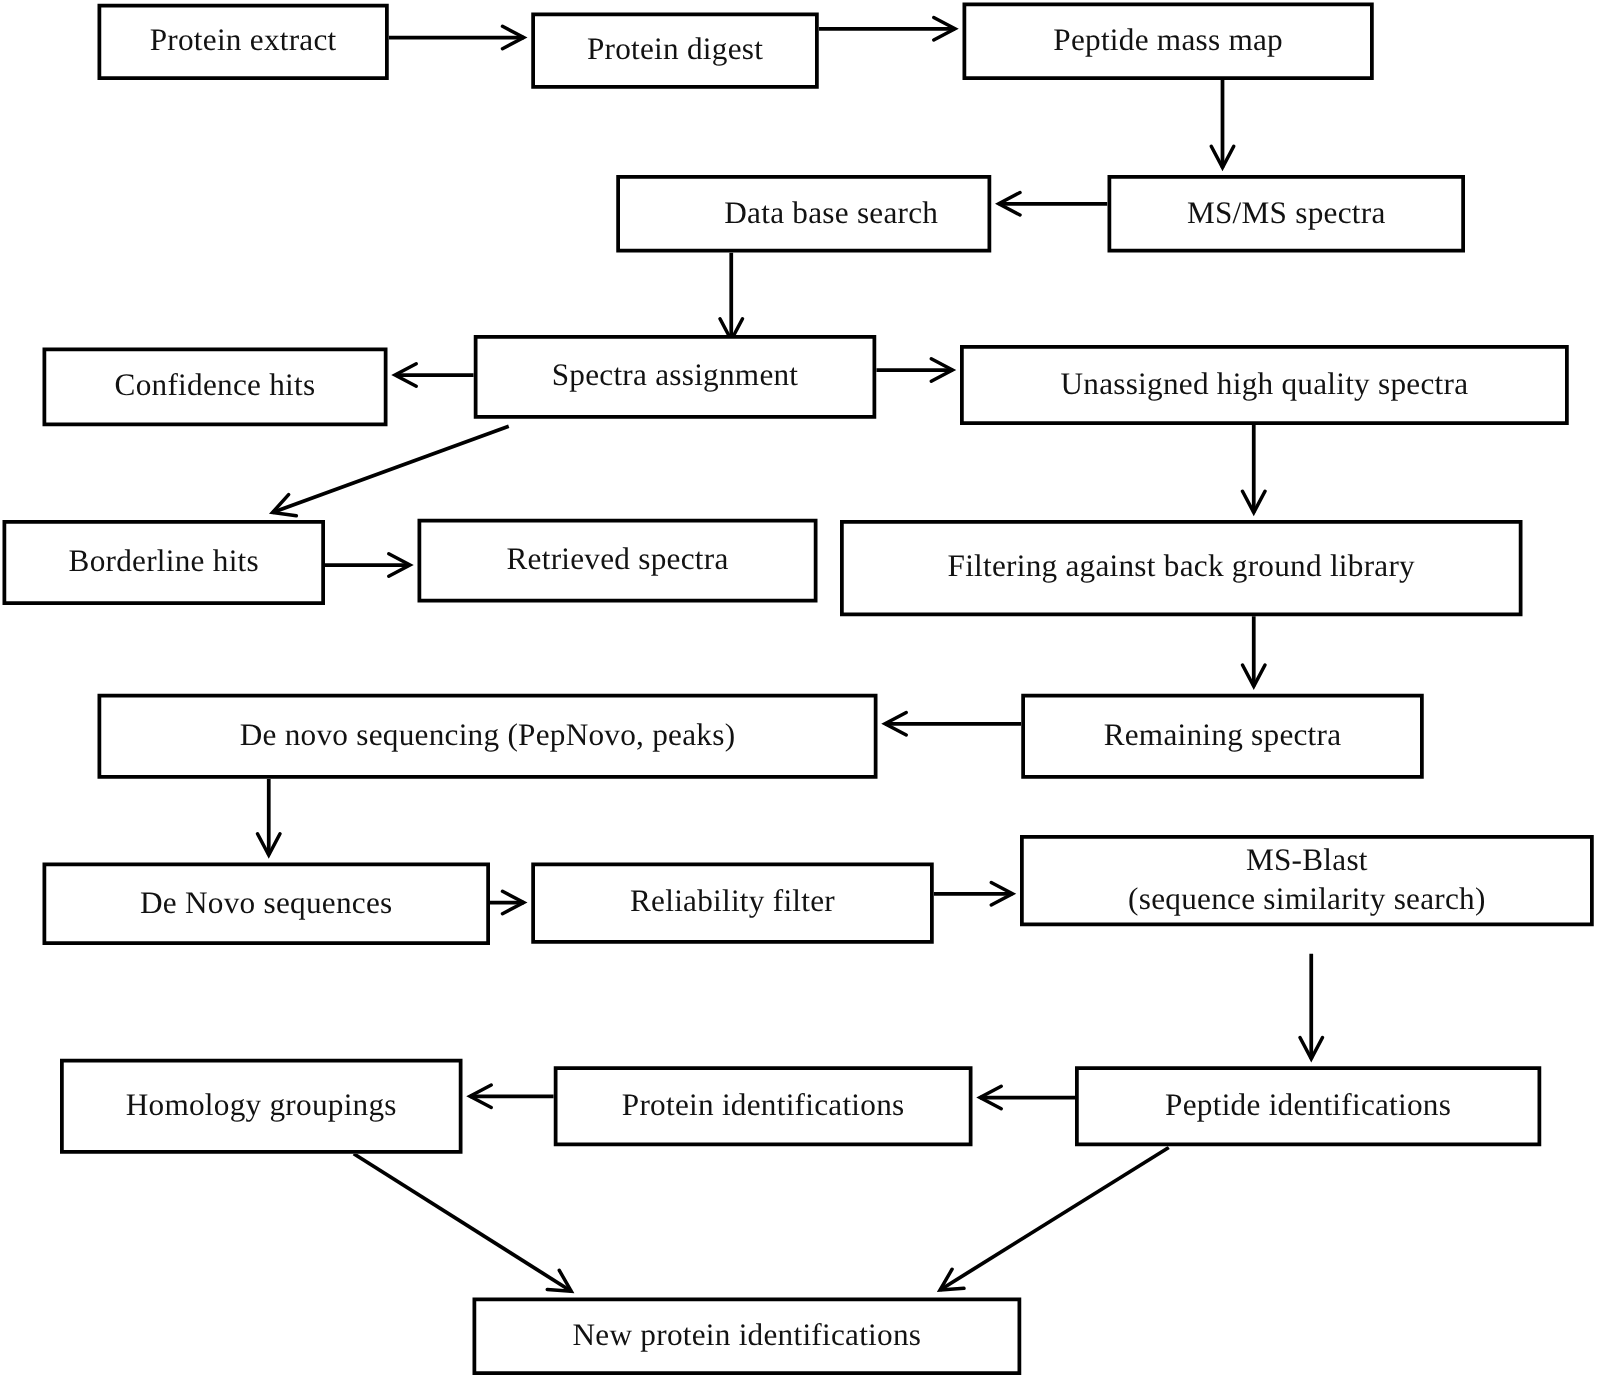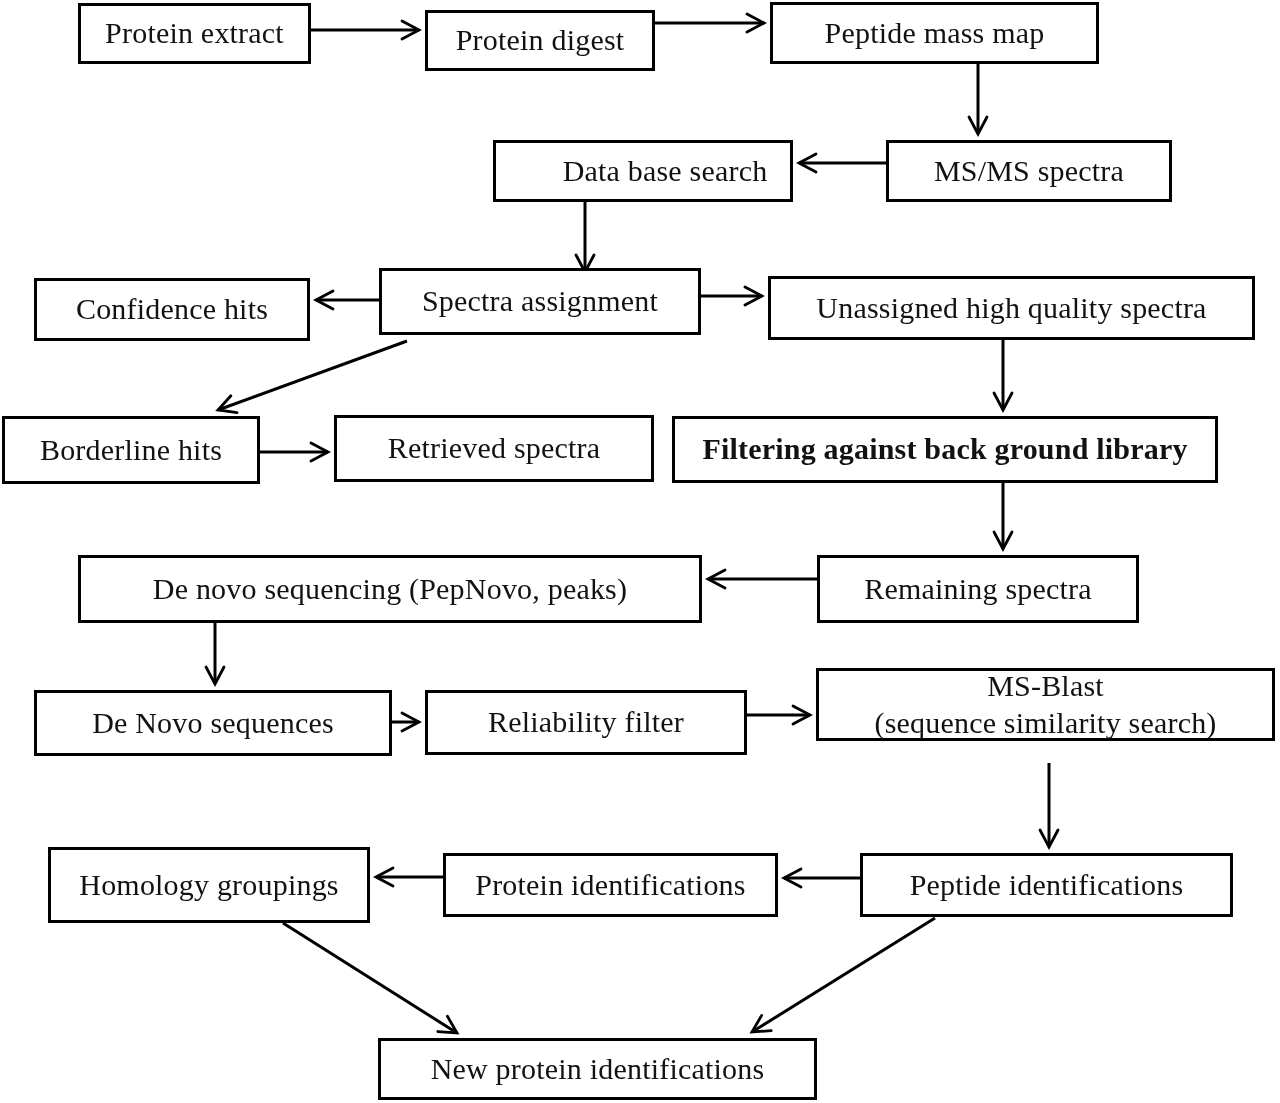--- a/index.html
+++ b/index.html
@@ -24,21 +24,21 @@
   }
   .node {
     position: absolute;
     box-sizing: border-box;
     border: 3px solid #000000;
     background: #ffffff;
     display: flex;
     align-items: center;
     justify-content: center;
     text-align: center;
-    font-size: 30px;
+    font-size: 25px;
     line-height: 1.22;
     color: #121212;
     white-space: pre-line;
     letter-spacing: 0.2px;
   }
   .edge {
     stroke: #000000;
     stroke-width: 3;
     fill: none;
   }
@@ -80,21 +80,21 @@
       <div class="node" style="left: 78px; top: 3px; width: 233px; height: 61px;">Protein extract</div>
       <div class="node" style="left: 425px; top: 10px; width: 230px; height: 61px;">Protein digest</div>
       <div class="node" style="left: 770px; top: 2px; width: 329px; height: 62px;">Peptide mass map</div>
       <div class="node" style="left: 493px; top: 140px; width: 300px; height: 62px; padding-left: 44px;">Data base search</div>
       <div class="node" style="left: 886px; top: 140px; width: 286px; height: 62px;">MS/MS spectra</div>
       <div class="node" style="left: 34px; top: 278px; width: 276px; height: 63px;">Confidence hits</div>
       <div class="node" style="left: 379px; top: 268px; width: 322px; height: 67px; text-align: center;">Spectra assignment</div>
       <div class="node" style="left: 768px; top: 276px; width: 487px; height: 64px;">Unassigned high quality spectra</div>
       <div class="node" style="left: 2px; top: 416px; width: 258px; height: 68px;">Borderline hits</div>
       <div class="node" style="left: 334px; top: 415px; width: 320px; height: 67px;">Retrieved spectra</div>
-      <div class="node" style="left: 672px; top: 416px; width: 546px; height: 67px; font-weight: bold;">Filtering against back ground library</div>
+      <div class="node" style="left: 672px; top: 416px; width: 546px; height: 77px;">Filtering against back ground library</div>
       <div class="node" style="left: 78px; top: 555px; width: 624px; height: 68px;">De novo sequencing (PepNovo, peaks)</div>
       <div class="node" style="left: 817px; top: 555px; width: 322px; height: 68px;">Remaining spectra</div>
       <div class="node" style="left: 34px; top: 690px; width: 358px; height: 66px;">De Novo sequences</div>
       <div class="node" style="left: 425px; top: 690px; width: 322px; height: 65px;">Reliability filter</div>
       <div class="node" style="left: 816px; top: 668px; width: 459px; height: 73px;">MS-Blast
 (sequence similarity search)</div>
       <div class="node" style="left: 48px; top: 847px; width: 322px; height: 76px;">Homology groupings</div>
       <div class="node" style="left: 443px; top: 853px; width: 335px; height: 64px;">Protein identifications</div>
       <div class="node" style="left: 860px; top: 853px; width: 373px; height: 64px;">Peptide identifications</div>
       <div class="node" style="left: 378px; top: 1038px; width: 439px; height: 62px;">New protein identifications</div>

